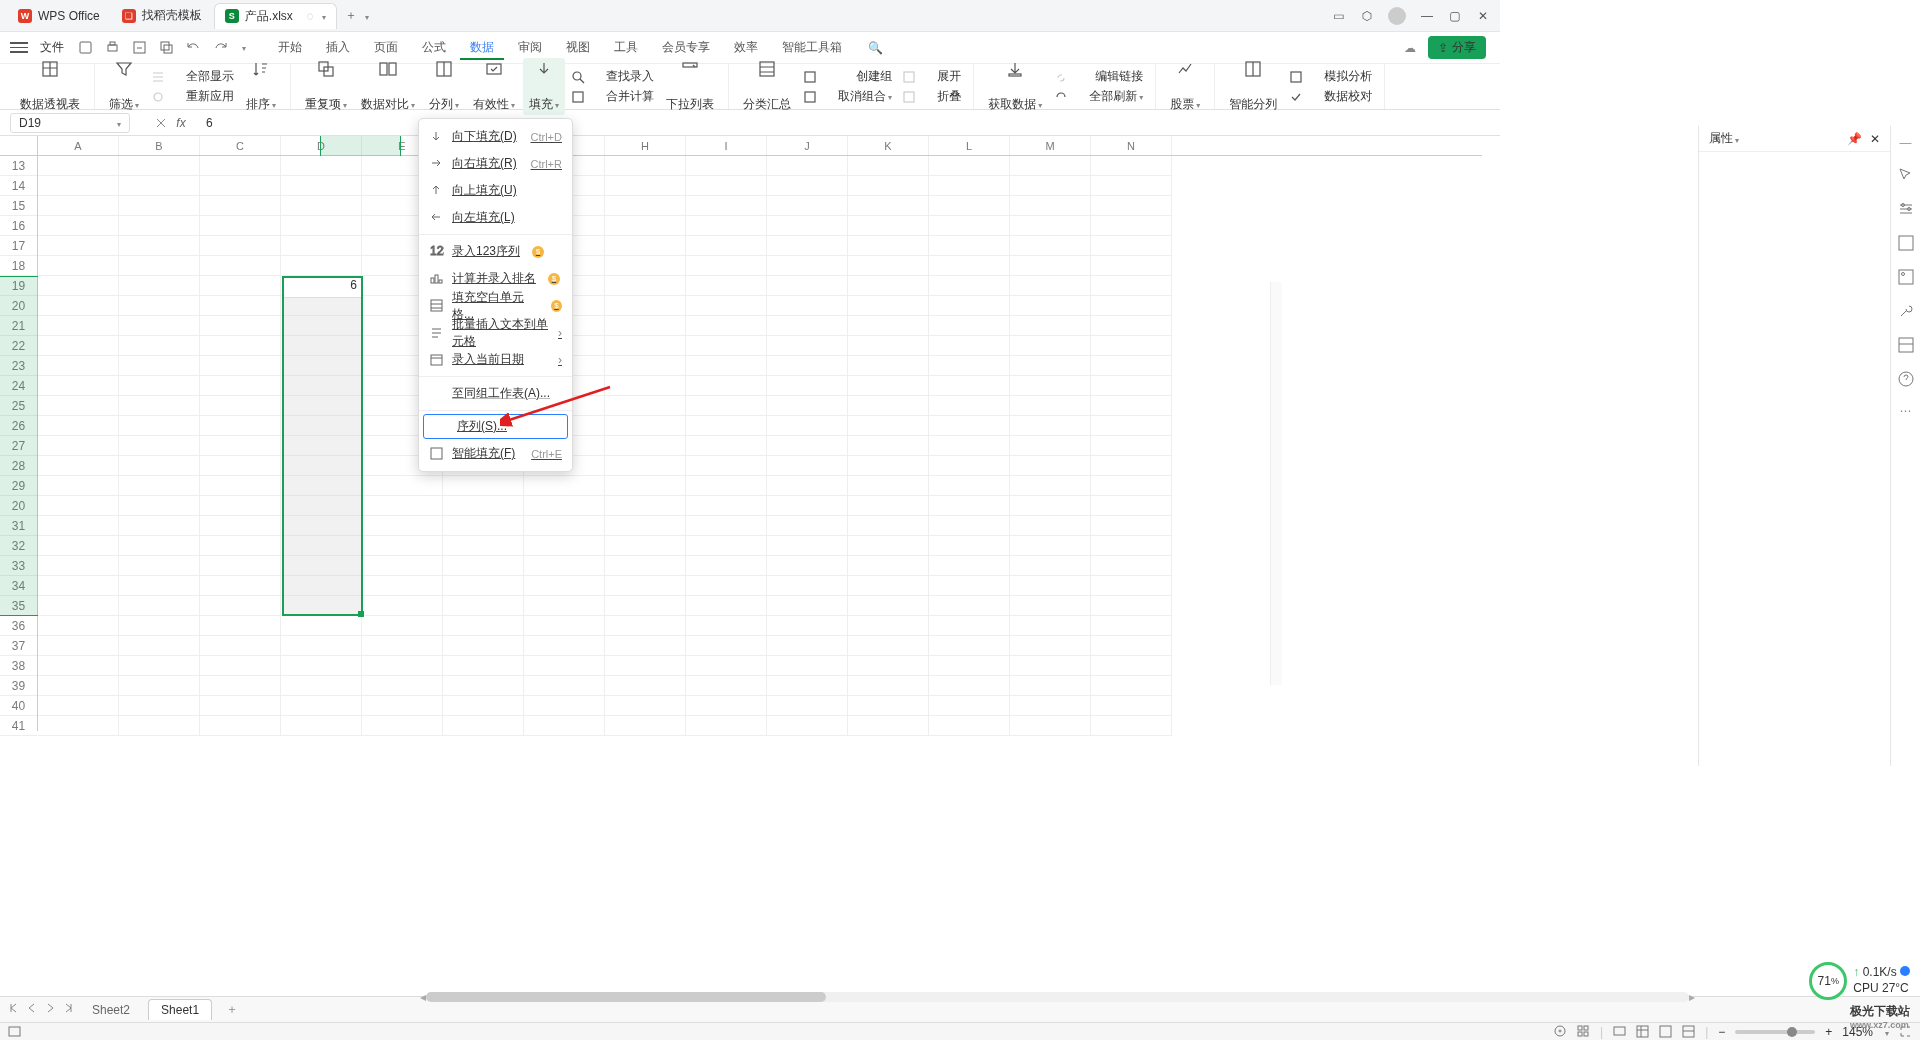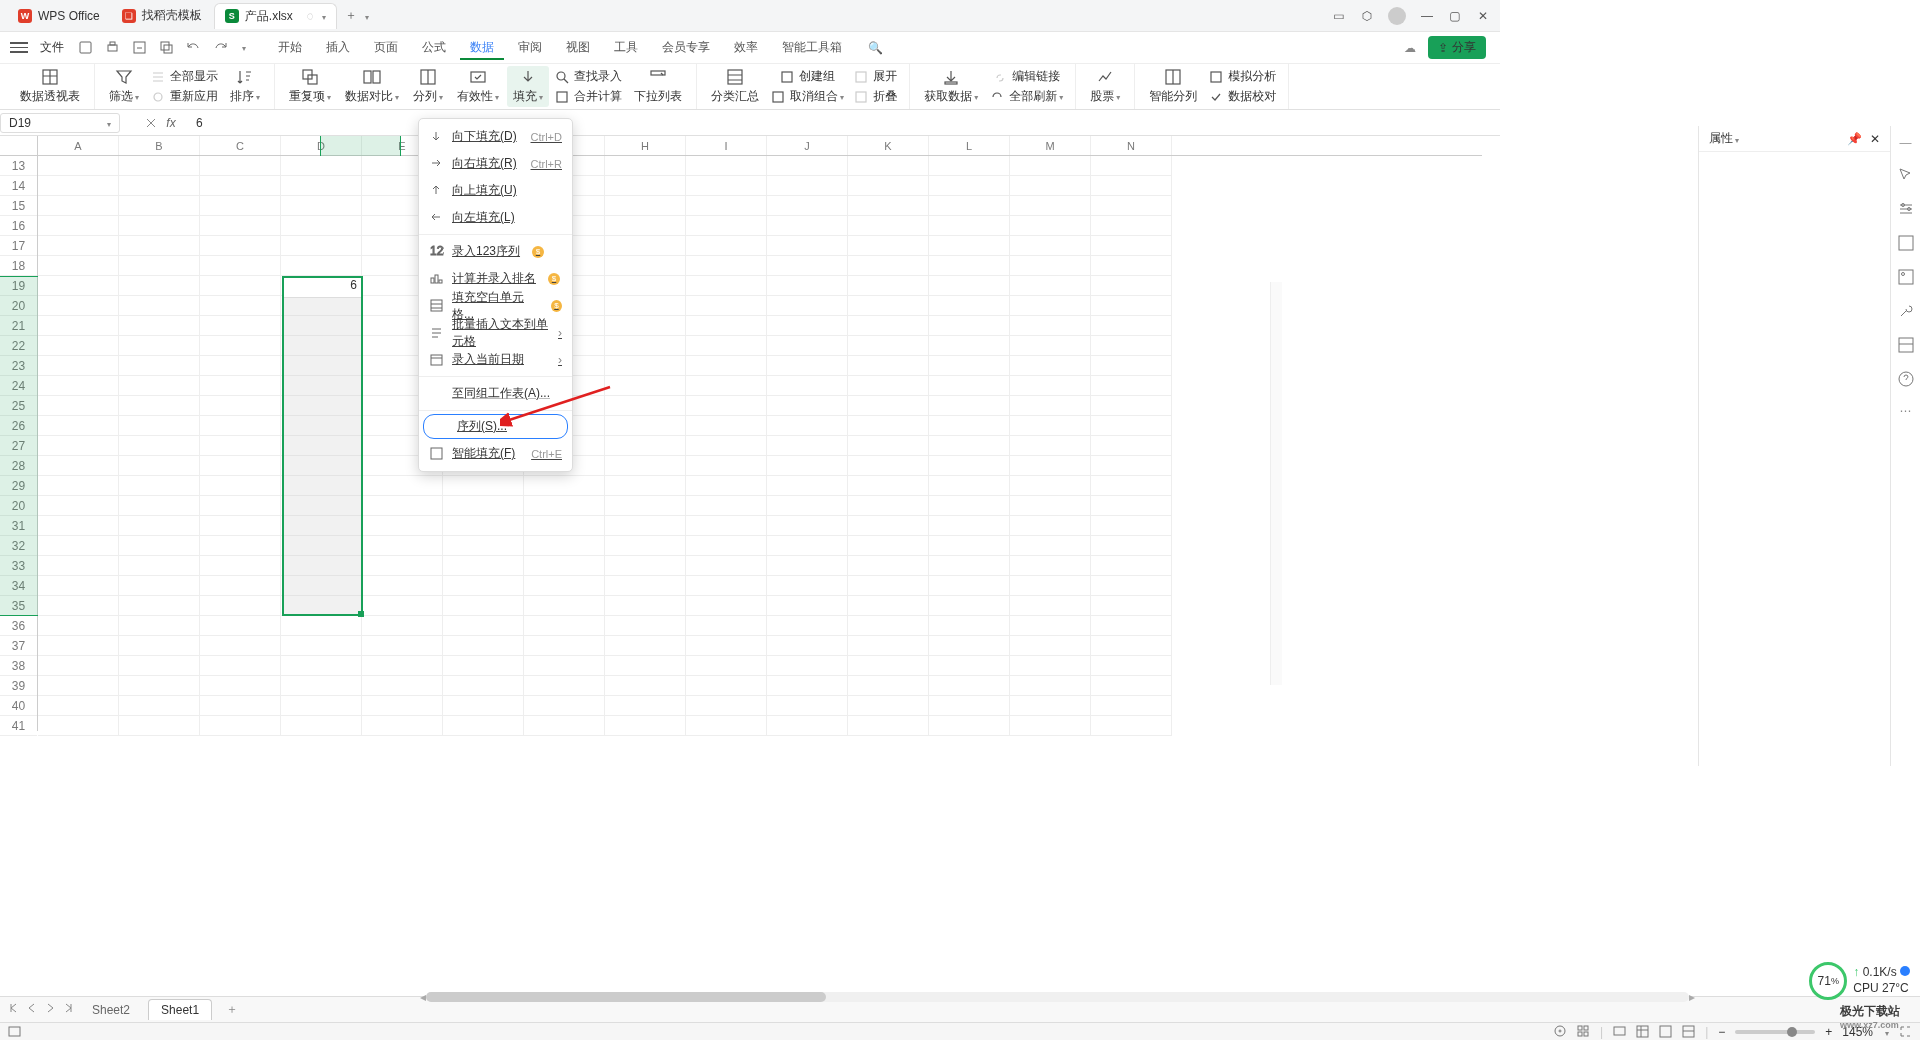--- a/index.html
+++ b/index.html
@@ -21,30 +21,30 @@
 .filelab{margin-right:10px;color:#333;}
 .qicons{display:flex;gap:12px;margin-right:18px;}
 .qicons svg{width:15px;height:15px;stroke:#666;fill:none;}
 .mnitem{padding:4px 10px;color:#555;cursor:pointer;}
 .mnitem.active{color:#3b82f6;border-bottom:2px solid #0a8a3a;padding-bottom:2px;}
 .mb-right{margin-left:auto;display:flex;align-items:center;gap:12px;padding-right:14px;}
 .sharebtn{background:#18a058;color:#fff;padding:3px 10px;border-radius:4px;font-size:11px;display:flex;align-items:center;gap:4px;}
 
 .ribbon{height:46px;background:#fff;border-bottom:1px solid #e0e0e0;display:flex;align-items:center;padding:0 6px;}
 .rgrp{display:flex;align-items:center;height:100%;padding:0 8px;border-right:1px solid #eee;gap:2px;}
-.rbtn{display:flex;flex-direction:column;align-items:center;justify-content:center;gap:2px;padding:2px 6px;color:#555;cursor:pointer;min-width:40px;}
+.rbtn{display:flex;flex-direction:column;align-items:center;justify-content:space-between;gap:18px;padding:2px 6px;color:#555;cursor:pointer;min-width:40px;}
 .rbtn svg{width:18px;height:18px;stroke:#555;fill:none;stroke-width:1.2;}
 .rbtn.sml{flex-direction:row;min-width:auto;padding:1px 4px;font-size:11px;color:#666;}
 .rbtn.sml svg{width:14px;height:14px;margin-right:3px;}
 .rcol{display:flex;flex-direction:column;gap:1px;}
 .greyed{color:#bbb;}
 .greyed svg{stroke:#ccc;}
 
 .fbar{height:26px;display:flex;align-items:center;border-bottom:1px solid #e0e0e0;background:#fff;}
-.namebox{width:120px;height:20px;border:1px solid #ddd;border-radius:3px;display:flex;align-items:center;padding:0 8px;justify-content:space-between;gap:24px;}
+.namebox{width:120px;height:20px;border:1px solid #ddd;border-radius:3px;display:flex;align-items:center;padding:0 8px;margin-left:10px;justify-content:space-between;gap:24px;}
 .fboxicons{width:60px;display:flex;gap:8px;margin-left:10px;align-items:center;justify-content:center;text-align:center;}
 .fboxicons svg{width:14px;height:14px;stroke:#888;fill:none;}
 .fxinput{flex:1;padding-left:6px;}
 
 .sheet{display:flex;height:595px;position:relative;}
 .rownums{width:38px;border-right:1px solid #ccc;background:#fff;}
 .rownum{height:20px;display:flex;align-items:center;justify-content:center;color:#7a7a7a;border-bottom:1px solid #eee;font-size:12px;}
 .colheads{height:20px;display:flex;border-bottom:1px solid #ccc;position:absolute;left:38px;top:0;right:18px;background:#fff;}
 .colhead{width:81px;display:flex;align-items:center;justify-content:center;color:#7a7a7a;border-right:1px solid #eee;font-size:11px;}
 .grid{position:absolute;left:38px;top:20px;right:18px;bottom:0;}
@@ -52,21 +52,21 @@
 .cell{width:81px;height:100%;border-right:1px solid #eee;border-bottom:1px solid #eee;}
 .selrange{position:absolute;left:282px;top:140px;width:81px;height:340px;border:2px solid #18a058;background:rgba(200,200,200,0.25);}
 .selrange .active{height:20px;background:#fff;text-align:right;padding-right:4px;border-bottom:1px solid #ddd;}
 .selhandle{position:absolute;right:-3px;bottom:-3px;width:6px;height:6px;background:#18a058;}
 .selhead-row{position:absolute;left:0;width:38px;background:rgba(24,160,88,0.15);border-top:1px solid #18a058;border-bottom:1px solid #18a058;}
 .selhead-col{position:absolute;top:0;height:20px;background:rgba(24,160,88,0.15);border-left:1px solid #18a058;border-right:1px solid #18a058;}
 .corner{position:absolute;left:0;top:0;width:38px;height:20px;border-right:1px solid #ccc;border-bottom:1px solid #ccc;background:#fff;}
 
 .dropdown{position:absolute;left:418px;top:118px;width:155px;background:#fff;border:1px solid #dcdcdc;border-radius:5px;box-shadow:0 4px 14px rgba(0,0,0,0.18);padding:4px 0;z-index:100;}
 .dditem{display:flex;align-items:center;height:27px;padding:0 10px;gap:8px;cursor:pointer;color:#444;text-decoration:underline;}
-.dditem.highlighted{border:1.5px solid #2a7fff;border-radius:11px;margin:1px 4px;height:25px;}
+.dditem.highlighted{border:1.5px solid #2a7fff;border-radius:3px;margin:1px 4px;height:25px;}
 .dditem.disabled{color:#bbb;}
 .dditem svg{width:15px;height:15px;stroke:#666;fill:none;flex-shrink:0;}
 .ddsep{height:1px;background:#eee;margin:3px 0;}
 .ddshort{margin-left:auto;color:#999;font-size:11px;}
 .dd-submenu::after{content:"›";margin-left:auto;color:#888;}
 .vip{width:12px;height:12px;background:#f5b642;border-radius:50%;display:inline-block;margin-left:4px;font-size:8px;color:#fff;text-align:center;line-height:12px;}
 
 .arrow{position:absolute;left:500px;top:383px;z-index:101;pointer-events:none;}
 
 .proppane{position:absolute;right:30px;top:126px;width:192px;height:640px;border-left:1px solid #e5e5e5;background:#fff;}
@@ -85,21 +85,21 @@
 .hscroll .sbar{position:absolute;left:0;width:400px;height:100%;background:#ccc;border-radius:5px;}
 .vscroll-strip{position:absolute;right:218px;top:146px;bottom:46px;width:12px;background:#fafafa;border-left:1px solid #eee;}
 
 .statusbar{position:absolute;bottom:0;left:0;right:0;height:18px;background:#f6f6f6;border-top:1px solid #ddd;display:flex;align-items:center;padding:0 8px;color:#666;font-size:11px;}
 .statusbar .sright{margin-left:auto;display:flex;align-items:center;gap:10px;}
 .statusbar svg{width:13px;height:13px;stroke:#777;fill:none;}
 
 .perfwidget{position:absolute;right:10px;bottom:40px;display:flex;align-items:center;gap:6px;}
 .perfcircle{width:38px;height:38px;border:3px solid #3cc76a;border-radius:50%;display:flex;align-items:center;justify-content:center;font-size:13px;color:#444;background:#fff;}
 .perfinfo{font-size:10px;color:#777;line-height:1.3;}
-.watermark{position:absolute;right:20px;bottom:10px;color:#4aa3ff;font-size:13px;font-weight:bold;opacity:0.95;}
+.watermark{position:absolute;right:10px;bottom:10px;color:#4aa3ff;font-size:13px;font-weight:bold;opacity:0.95;}
 .watermark small{display:block;color:#888;font-size:9px;}
 .chevd::after{content:"▾";font-size:8px;color:#888;margin-left:2px;}
 </style>
 </head>
 <body>
 
 <div class="titlebar">
   <div class="tab">
     <span class="icn wps-icn">W</span>
     <span>WPS Office</span>

